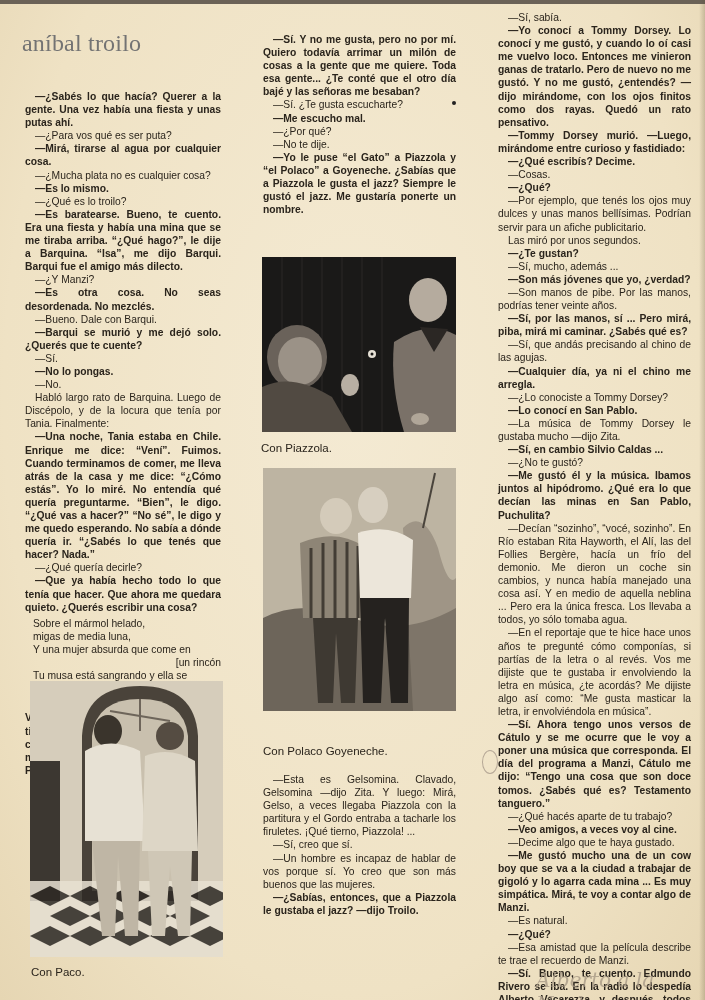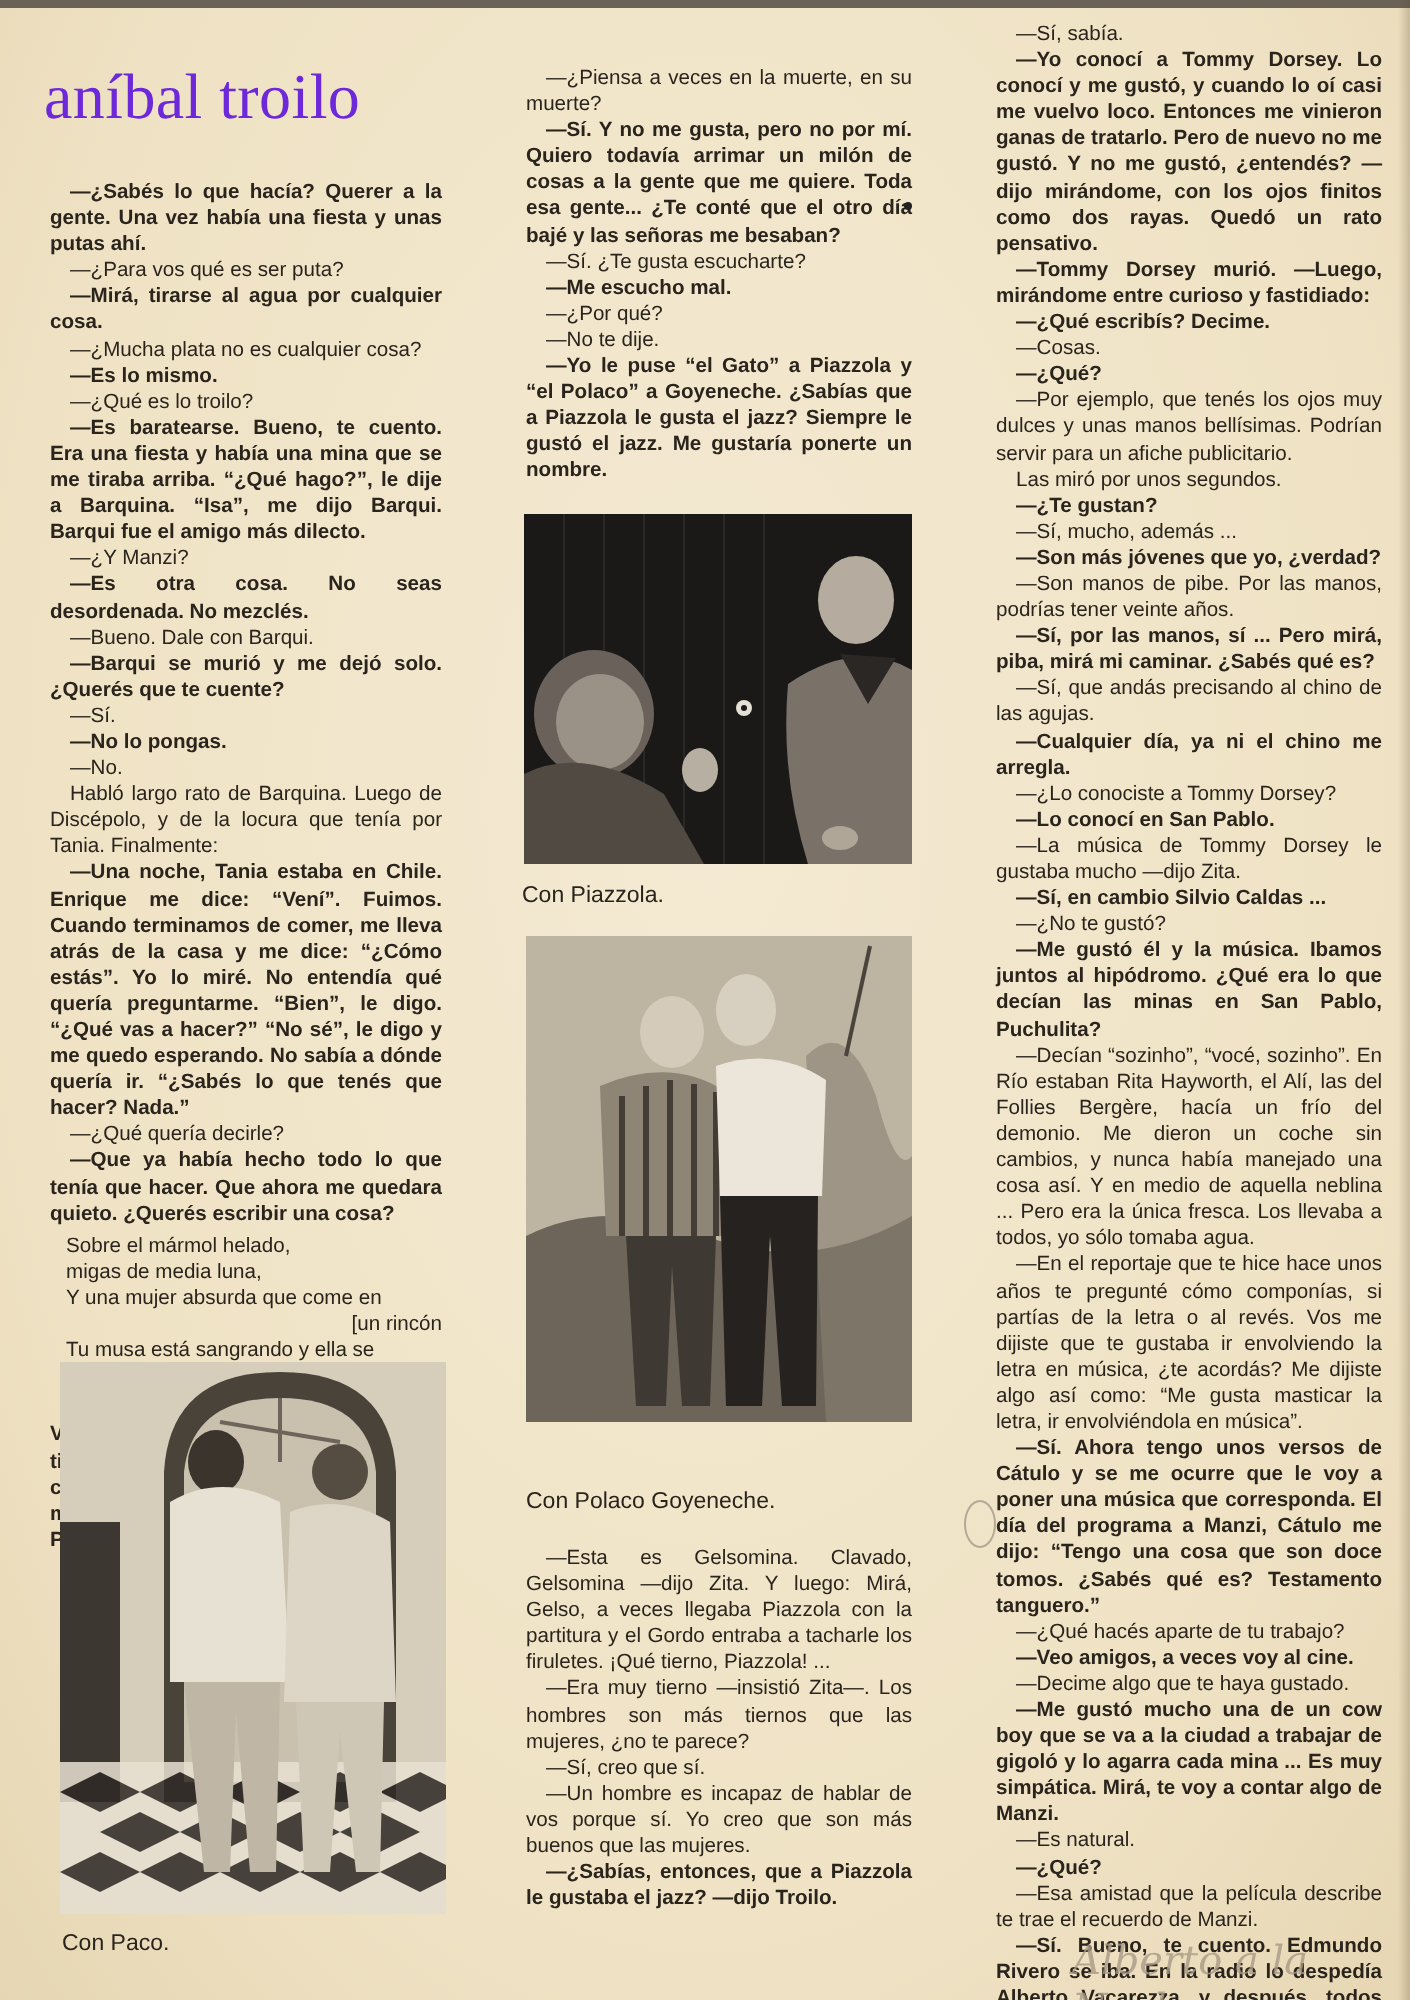--- a/index.html
+++ b/index.html
@@ -11,21 +11,21 @@
     color: #2a241c;
   }
   .topbar { position: absolute; left: 0; top: 0; width: 705px; height: 4px; background: #6b6257; }
   .rightedge { position: absolute; right: 0; top: 0; width: 6px; height: 1000px; background: linear-gradient(to right, rgba(0,0,0,0), rgba(90,75,50,0.25)); }
   .col { position: absolute; top: 0; font-size: 10.3px; line-height: 13.1px; text-align: justify; }
   .col1 { left: 25px; width: 196px; }
   .col2 { left: 263px; width: 193px; }
   .col3 { left: 498px; width: 193px; }
   .title {
     position: absolute; left: 22px; top: 30px;
-    font-family: "Liberation Serif", serif; font-size: 32px; letter-spacing: 0.2px; color: #6d28d9;
+    font-family: "Liberation Serif", serif; font-size: 24px; letter-spacing: 0.2px; color: #737373;
   }
   .p { margin: 0; text-indent: 10px; hyphens: manual; }
   .p.b { font-weight: bold; }
   .p.noind { text-indent: 0; }
   .verse { margin: 3px 0 3px 8px; text-align: left; }
   .verse .vl { display: block; }
   .verse .vr { display: block; text-align: right; }
   .photo { position: absolute; background: #2d2b28; overflow: hidden; }
   .caption { position: absolute; font-size: 11.5px; color: #2a241c; }
   .sig { position: absolute; font-family: "DejaVu Serif", serif; font-style: italic; color: #a89a86; font-size: 20px; opacity: 0.8; }
@@ -105,21 +105,20 @@
     <path d="M62 160 L72 255 L85 255 L88 175 L95 255 L108 255 L110 160 Z" fill="#bfb6a5"></path>
     <ellipse cx="140" cy="55" rx="14" ry="14" fill="#554c42"></ellipse>
     <path d="M115 75 Q140 65 165 80 L168 170 L112 170 Z" fill="#ddd6c6"></path>
     <path d="M118 170 L122 255 L135 255 L140 185 L148 255 L160 255 L162 170 Z" fill="#cfc7b6"></path>
   </svg>
 </div>
 <div class="caption" style="left:31px; top:966px;">Con Paco.</div>
 
 <div class="col col2" style="top:33px;">
   <div>
-      <p class="p">—¿Piensa a veces en la muerte, en su muerte?</p>
       <p class="p b">—Sí. Y no me gusta, pero no por mí. Quiero todavía arrimar un milón de cosas a la gente que me quiere. Toda esa gente... ¿Te conté que el otro día bajé y las señoras me besaban?</p>
       <p class="p">—Sí. ¿Te gusta escucharte?</p>
       <p class="p b">—Me escucho mal.</p>
       <p class="p">—¿Por qué?</p>
       <p class="p">—No te dije.</p>
       <p class="p b">—Yo le puse “el Gato” a Piazzola y “el Polaco” a Goyeneche. ¿Sabías que a Piazzola le gusta el jazz? Siempre le gustó el jazz. Me gustaría ponerte un nombre.</p>
     </div>
 </div>
 <div class="dot" style="left:452px; top:101px;"></div>
 
@@ -168,21 +167,20 @@
     <ellipse cx="110" cy="37" rx="15" ry="18" fill="#d7cfc0"></ellipse>
     <path d="M95 65 Q125 55 150 72 L148 130 L97 130 Z" fill="#ece6da"></path>
     <path d="M97 130 L100 235 L118 235 L122 150 L128 235 L145 235 L146 130 Z" fill="#25221f"></path>
   </svg>
 </div>
 <div class="caption" style="left:263px; top:745px;">Con Polaco Goyeneche.</div>
 
 <div class="col col2" style="top:773px;">
   <div>
       <p class="p">—Esta es Gelsomina. Clavado, Gelsomina —dijo Zita. Y luego: Mirá, Gelso, a veces llegaba Piazzola con la partitura y el Gordo entraba a tacharle los firuletes. ¡Qué tierno, Piazzola! ...</p>
-      <p class="p">—Era muy tierno —insistió Zita—. Los hombres son más tiernos que las mujeres, ¿no te parece?</p>
       <p class="p">—Sí, creo que sí.</p>
       <p class="p">—Un hombre es incapaz de hablar de vos porque sí. Yo creo que son más buenos que las mujeres.</p>
       <p class="p b">—¿Sabías, entonces, que a Piazzola le gustaba el jazz? —dijo Troilo.</p>
     </div>
 </div>
 
 <div class="col col3" style="top:11px;">
   <div>
       <p class="p">—Sí, sabía.</p>
       <p class="p b">—Yo conocí a Tommy Dorsey. Lo conocí y me gustó, y cuando lo oí casi me vuelvo loco. Entonces me vinieron ganas de tratarlo. Pero de nuevo no me gustó. Y no me gustó, ¿entendés? —dijo mirándome, con los ojos finitos como dos rayas. Quedó un rato pensativo.</p>

